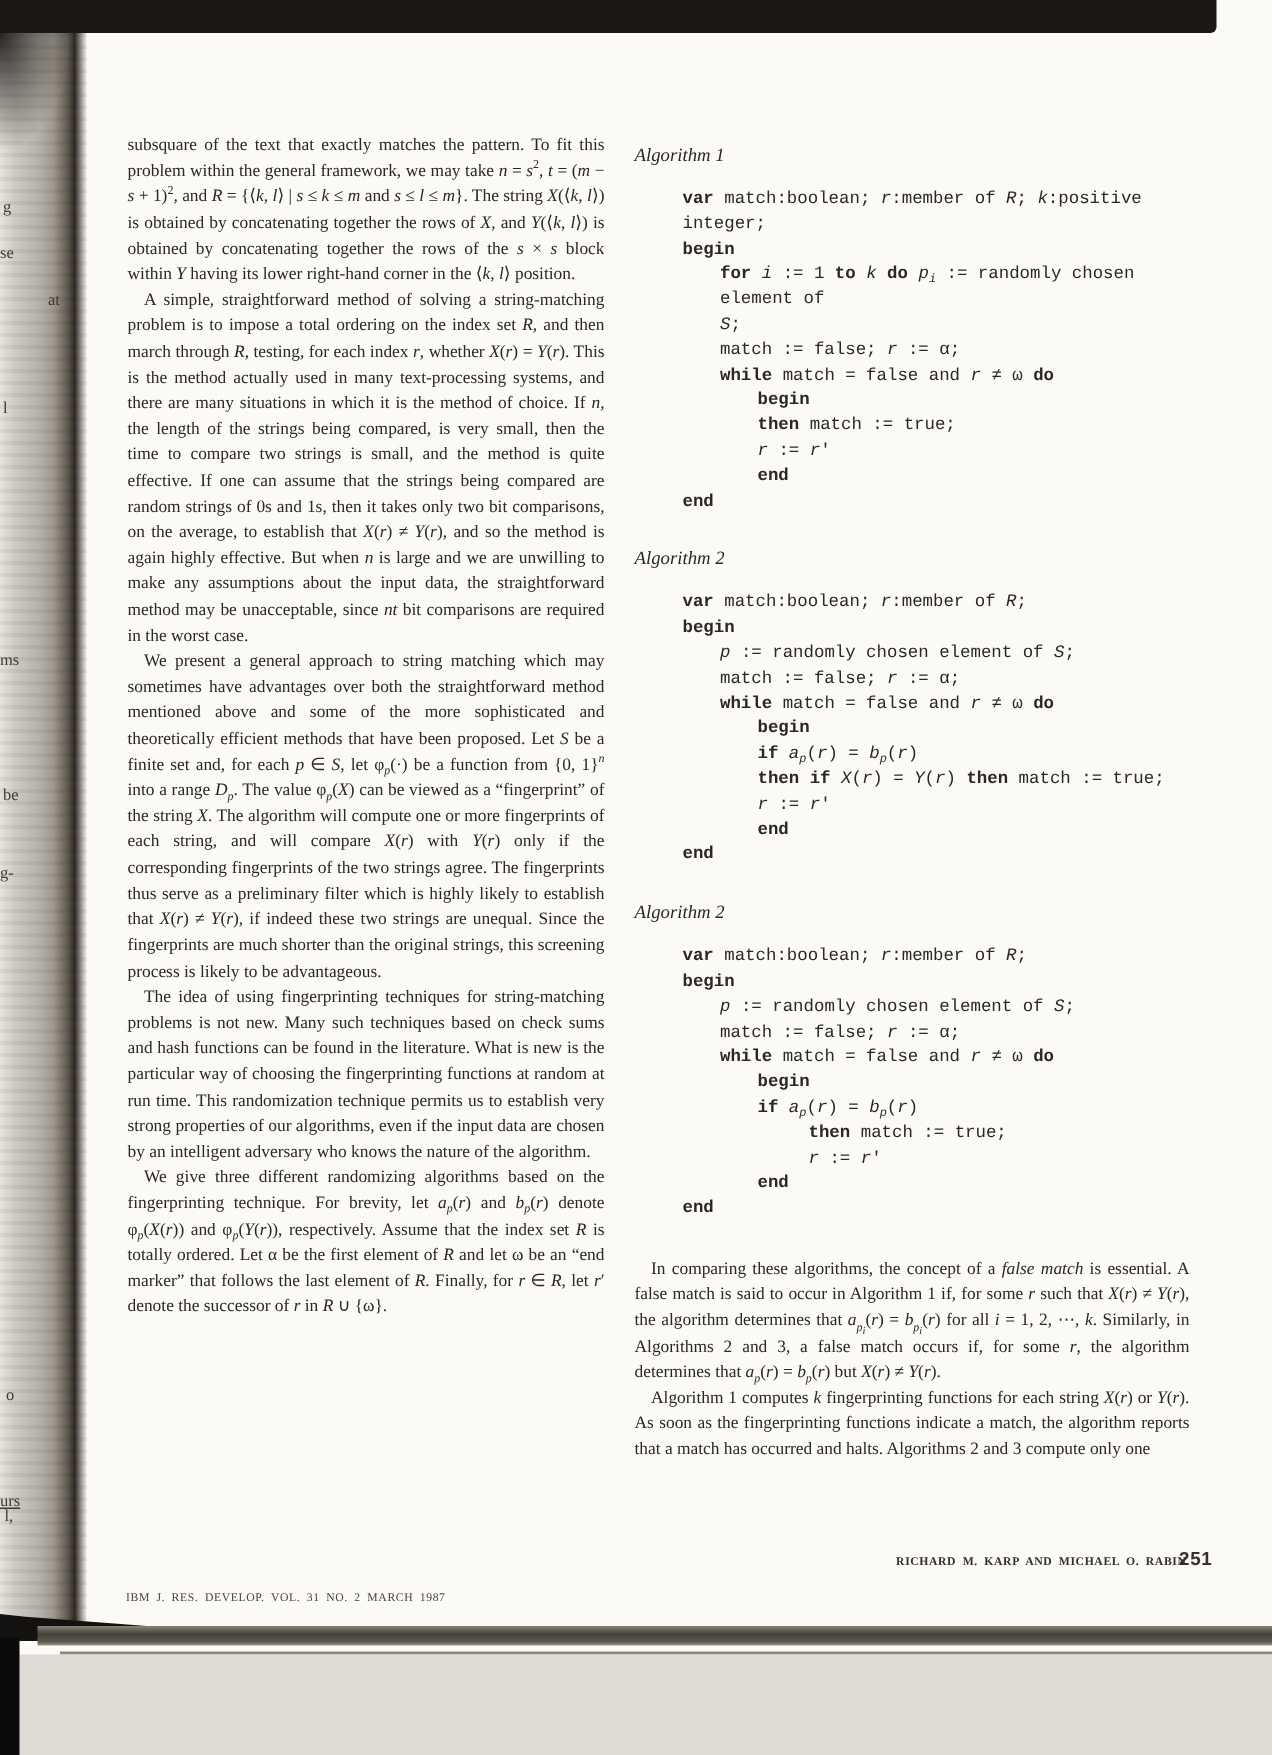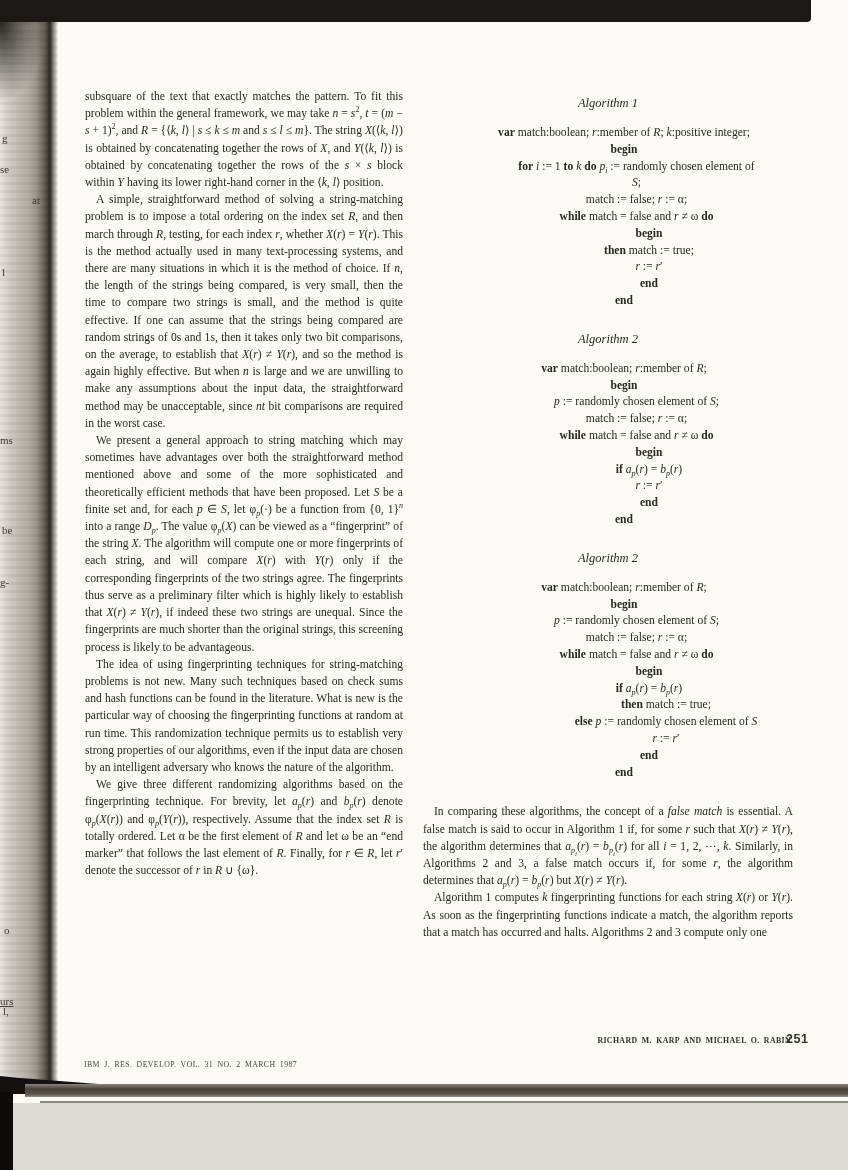--- a/index.html
+++ b/index.html
@@ -29,24 +29,24 @@
   .f8 { left:0px;  top:995px;text-decoration:underline; }
   .f9 { left:3px;  top:1005px; }
   .f10 { left:5px; top:1080px; font-size:9px; color:#4a453d; }
 
   .col-left { position:absolute; left:85px; top:88px; width:318px;
               font-size:11.6px; line-height:17.2px; color:#2b2723; text-align:justify; }
   .col-left p { margin:0; }
   .indent { text-indent:11px; }
 
   .col-right { position:absolute; left:423px; top:96px; width:370px; color:#2b2723; }
-  .algo { margin:0 0 22px 0;text-align:center; }
+  .algo { margin:0 0 22px 0; }
   .algo-title { font-style:italic; font-weight:normal; font-size:12.5px; margin:0 0 14px 0; }
   .code { font-size:11.6px; line-height:16.8px; }
-  .code-line { white-space:pre-wrap; }
+  .code-line { white-space:pre-wrap;font-family:Liberation Mono, monospace; }
   .i1 { padding-left:32px; }
   .i2 { padding-left:57px; }
   .i3 { padding-left:82px; }
   .i4 { padding-left:116px; }
   .closing { margin:0; font-size:11.6px; line-height:17.2px; text-align:justify; text-indent:11px; }
 
   sup,sub { font-size:8px; line-height:0; }
   sub sub { font-size:7px; }
 
   .pagenum { position:absolute; left:786px; top:1004px; font-family:"Liberation Sans",sans-serif;
@@ -115,38 +115,38 @@
     <section class="algo">
       <h3 class="algo-title">Algorithm 2</h3>
       <div class="code">
         <div class="code-line i1"><b>var</b> match:boolean; <i>r</i>:member of <i>R</i>;</div>
         <div class="code-line i1"><b>begin</b></div>
         <div class="code-line i2"><i>p</i> := randomly chosen element of <i>S</i>;</div>
         <div class="code-line i2">match := false; <i>r</i> := α;</div>
         <div class="code-line i2"><b>while</b> match = false and <i>r</i> ≠ ω <b>do</b></div>
         <div class="code-line i3"><b>begin</b></div>
         <div class="code-line i3"><b>if</b> <i>a<sub>p</sub></i>(<i>r</i>) = <i>b<sub>p</sub></i>(<i>r</i>)</div>
+        <div class="code-line i3"><b>then if</b> <i>X</i>(<i>r</i>) = <i>Y</i>(<i>r</i>) <b>then</b> match := true;</div>
         <div class="code-line i3"><i>r</i> := <i>r</i>′</div>
         <div class="code-line i3"><b>end</b></div>
         <div class="code-line i1"><b>end</b></div>
       </div>
     </section>
 
     <section class="algo">
       <h3 class="algo-title">Algorithm 2</h3>
       <div class="code">
         <div class="code-line i1"><b>var</b> match:boolean; <i>r</i>:member of <i>R</i>;</div>
         <div class="code-line i1"><b>begin</b></div>
         <div class="code-line i2"><i>p</i> := randomly chosen element of <i>S</i>;</div>
         <div class="code-line i2">match := false; <i>r</i> := α;</div>
         <div class="code-line i2"><b>while</b> match = false and <i>r</i> ≠ ω <b>do</b></div>
         <div class="code-line i3"><b>begin</b></div>
         <div class="code-line i3"><b>if</b> <i>a<sub>p</sub></i>(<i>r</i>) = <i>b<sub>p</sub></i>(<i>r</i>)</div>
         <div class="code-line i4"><b>then</b> match := true;</div>
-        <div class="code-line i4"><b>else</b> <i>p</i> := randomly chosen element of <i>S</i></div>
         <div class="code-line i4"><i>r</i> := <i>r</i>′</div>
         <div class="code-line i3"><b>end</b></div>
         <div class="code-line i1"><b>end</b></div>
       </div>
     </section>
 
     <p class="closing">In comparing these algorithms, the concept of a <i>false match</i> is essential. A false match is said to occur in Algorithm 1 if, for some <i>r</i> such that <i>X</i>(<i>r</i>) ≠ <i>Y</i>(<i>r</i>), the algorithm determines that <i>a<sub>p<sub>i</sub></sub></i>(<i>r</i>) = <i>b<sub>p<sub>i</sub></sub></i>(<i>r</i>) for all <i>i</i> = 1, 2, ⋯, <i>k</i>. Similarly, in Algorithms 2 and 3, a false match occurs if, for some <i>r</i>, the algorithm determines that <i>a<sub>p</sub></i>(<i>r</i>) = <i>b<sub>p</sub></i>(<i>r</i>) but <i>X</i>(<i>r</i>) ≠ <i>Y</i>(<i>r</i>).</p>
     <p class="closing">Algorithm 1 computes <i>k</i> fingerprinting functions for each string <i>X</i>(<i>r</i>) or <i>Y</i>(<i>r</i>). As soon as the fingerprinting functions indicate a match, the algorithm reports that a match has occurred and halts. Algorithms 2 and 3 compute only one</p>
   </div>
 

